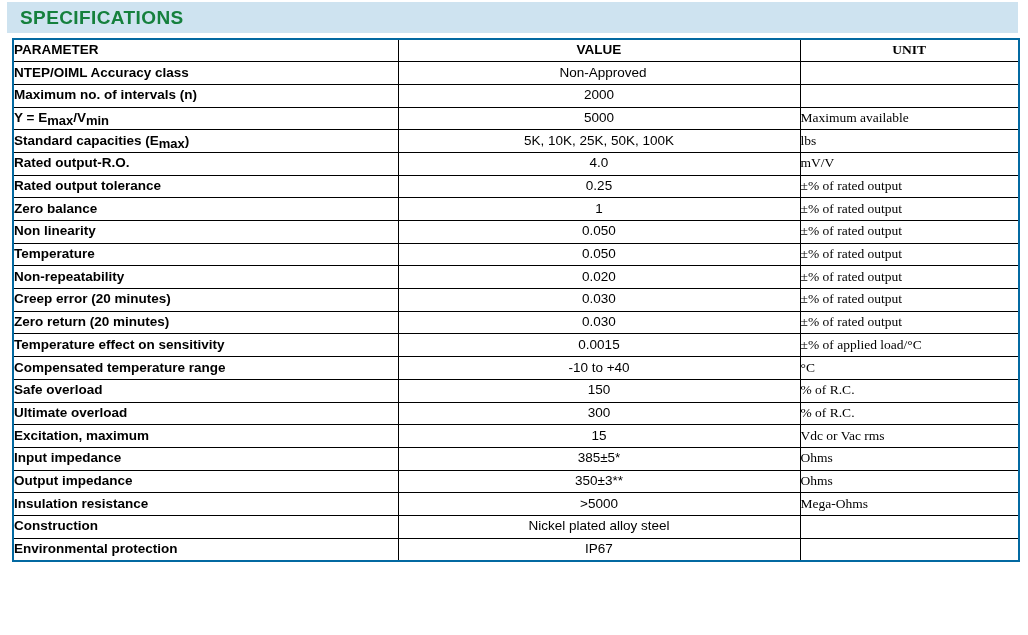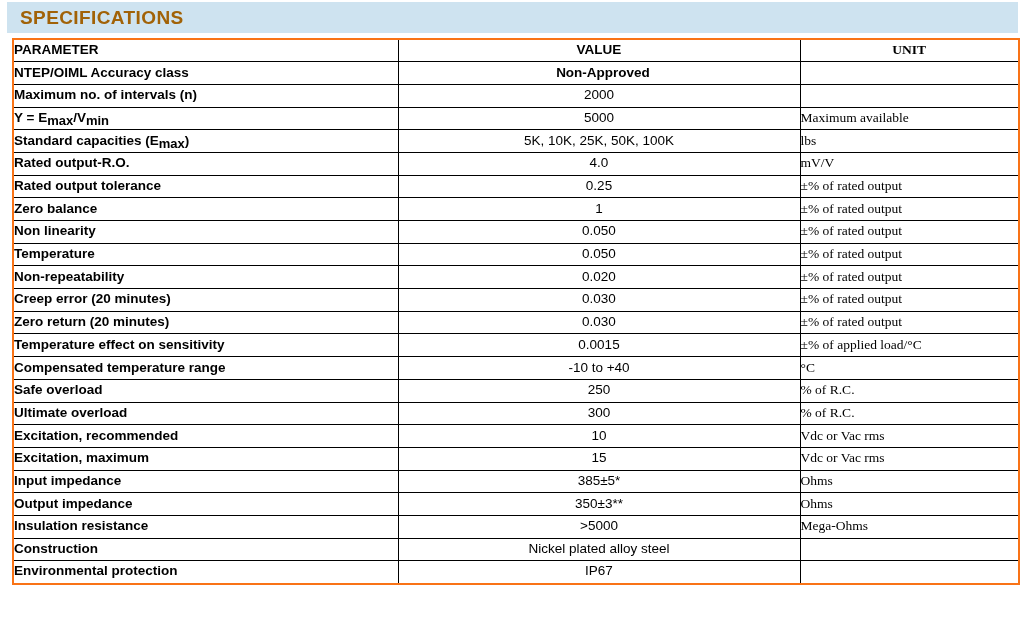--- a/index.html
+++ b/index.html
@@ -24,39 +24,39 @@
     height: 31px;
     background: #cee3f0;
     display: flex;
     align-items: center;
   }
   .title-band .title {
     font-size: 19px;
     font-weight: bold;
     letter-spacing: 0.4px;
     padding-left: 13px;
-    color: #a16207;
+    color: #15803d;
   }
   table.spec-table {
     position: absolute;
     left: 12px;
     top: 38px;
     width: 1006px;
     border-collapse: collapse;
     table-layout: fixed;
     font-size: 13.5px;
   }
   table.spec-table col.c-param { width: 385px; }
   table.spec-table col.c-value { width: 402px; }
   table.spec-table col.c-unit  { width: 219px; }
   table.spec-table, table.spec-table th, table.spec-table td {
     border: 1px solid #000000;
   }
   table.spec-table {
-    border: 2px solid #f97316;
+    border: 2px solid #0369a1;
   }
   table.spec-table tr {
     height: 22.7px;
   }
   table.spec-table th, table.spec-table td {
     padding: 0;
     line-height: 1.1;
     vertical-align: middle;
     white-space: nowrap;
     overflow: hidden;
@@ -68,21 +68,21 @@
   }
   th.cell-param {
     font-weight: bold;
   }
   .cell-value {
     text-align: center;
     font-weight: normal;
     margin-top: 24px;
   }
   .cell-value.bold {
-    font-weight: bold;
+    font-weight: normal;
     padding-left: 8px;
   }
   .cell-unit {
     font-weight: normal;
     font-family: Liberation Serif, serif;
   }
   th.cell-value, th.cell-unit {
     font-weight: bold;
   }
   sub {
@@ -179,34 +179,29 @@
           <td class="cell-value">0.0015</td>
           <td class="cell-unit">±% of applied load/°C</td>
         </tr>
         <tr>
           <td class="cell-param">Compensated temperature range</td>
           <td class="cell-value">-10 to +40</td>
           <td class="cell-unit">°C</td>
         </tr>
         <tr>
           <td class="cell-param">Safe overload</td>
-          <td class="cell-value">250</td>
+          <td class="cell-value">150</td>
           <td class="cell-unit">% of R.C.</td>
         </tr>
         <tr>
           <td class="cell-param">Ultimate overload</td>
           <td class="cell-value">300</td>
           <td class="cell-unit">% of R.C.</td>
         </tr>
         <tr>
-          <td class="cell-param">Excitation, recommended</td>
-          <td class="cell-value">10</td>
-          <td class="cell-unit">Vdc or Vac rms</td>
-        </tr>
-        <tr>
           <td class="cell-param">Excitation, maximum</td>
           <td class="cell-value">15</td>
           <td class="cell-unit">Vdc or Vac rms</td>
         </tr>
         <tr>
           <td class="cell-param">Input impedance</td>
           <td class="cell-value">385±5*</td>
           <td class="cell-unit">Ohms</td>
         </tr>
         <tr>

